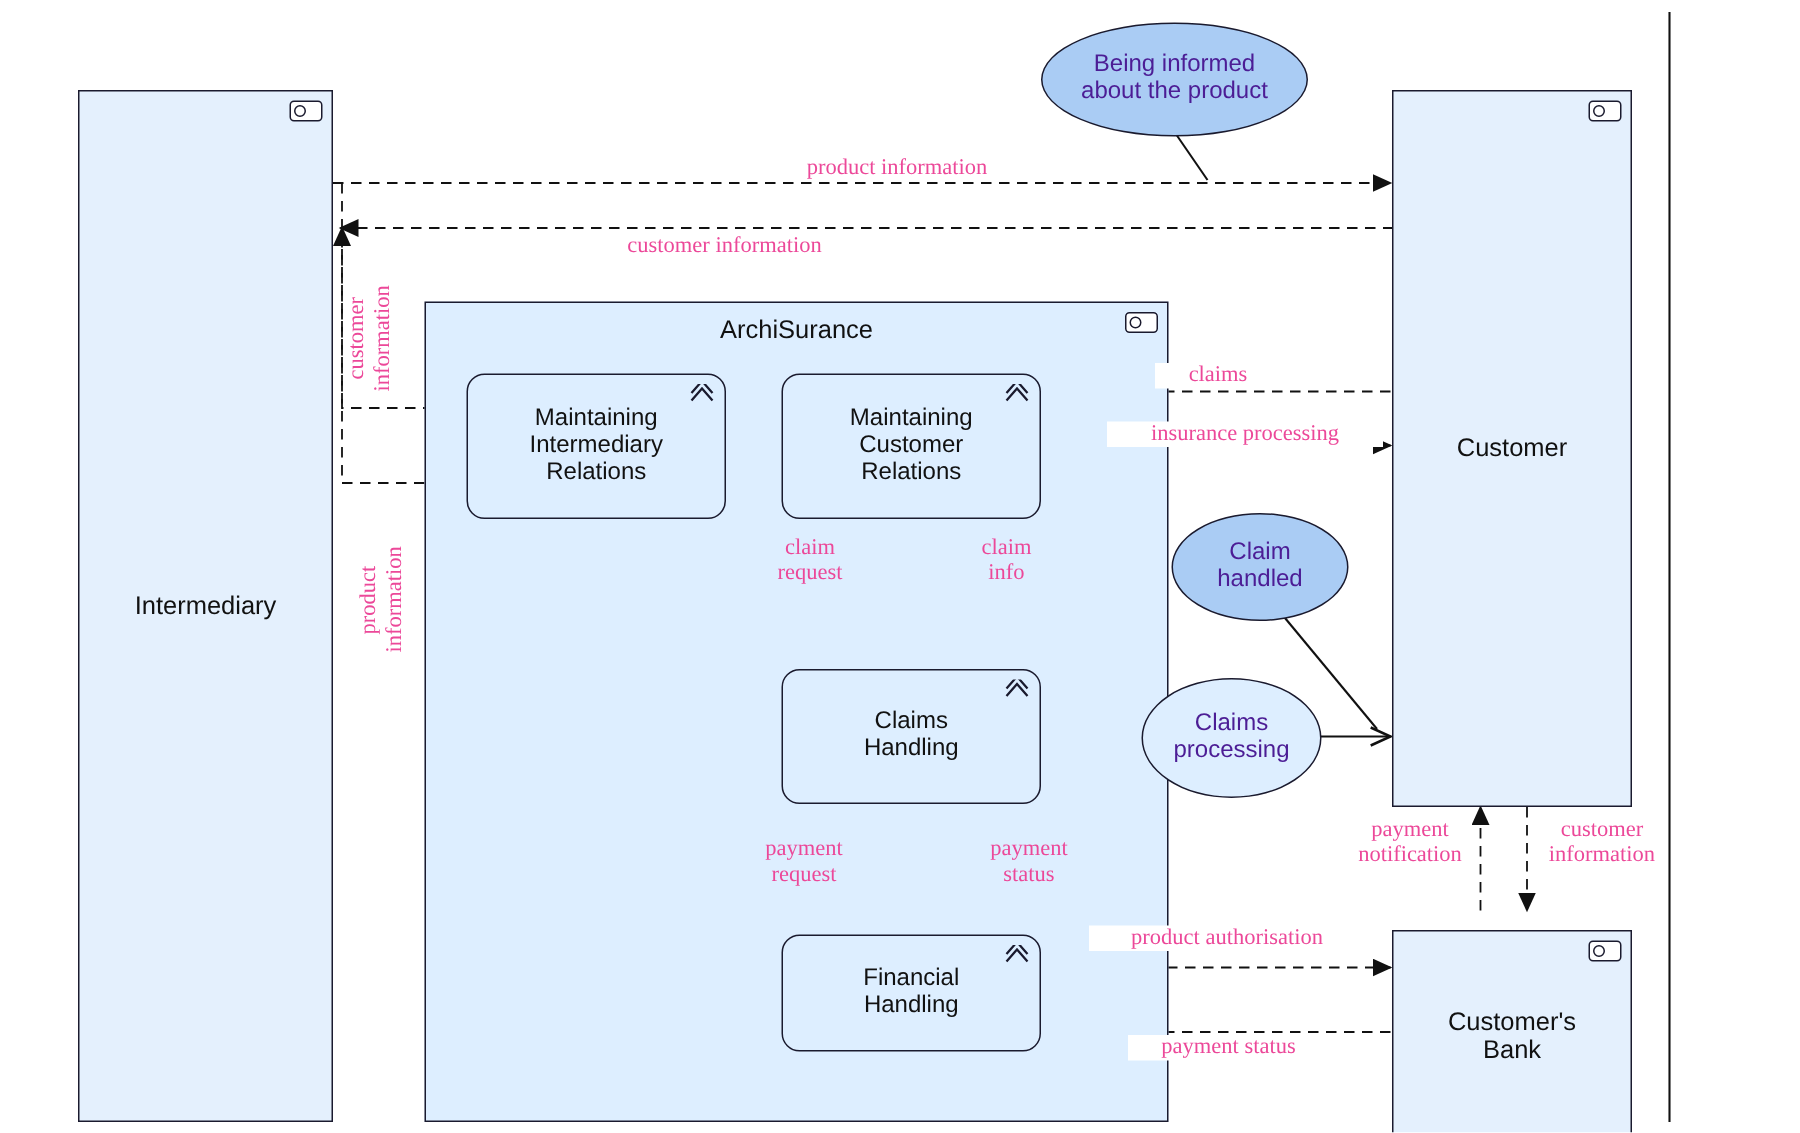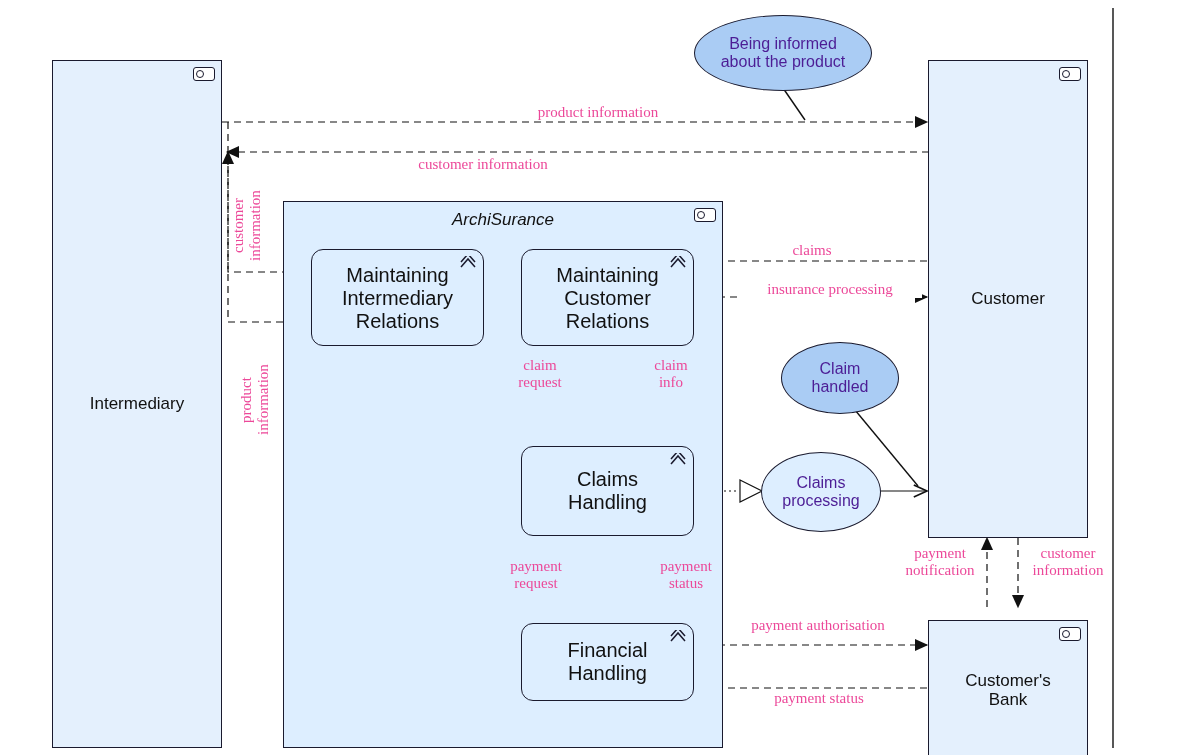--- a/index.html
+++ b/index.html
@@ -53,21 +53,21 @@
     top: 50%;
     transform: translateY(-50%);
   }
   .group-title {
     top: 8px;
     font-size: 17px;
   }
   .fn-label {
     top: 50%;
     transform: translateY(-50%);
-    font-size: 20px;
+    font-size: 16px;
   }
   .badge {
     position: absolute;
     right: 6px;
     top: 6px;
     width: 20px;
     height: 12px;
     border: 1px solid #1a1a2e;
     border-radius: 3px;
     background: #ffffff;
@@ -205,21 +205,21 @@
     <span class="badge"></span>
     <div class="node-label actor-label">Customer</div>
   </div>
 
   <div class="node actor-node" style="left:928px; top:620px; width:160px; height:141px;">
     <span class="badge"></span>
     <div class="node-label actor-label">Customer's
 Bank</div>
   </div>
 
-  <div class="node group-node" style="left:283px; top:201px; width:440px; height:547px;font-style:italic;">
+  <div class="node group-node" style="left:283px; top:201px; width:496px; height:547px;">
     <span class="badge"></span>
     <div class="node-label group-title">ArchiSurance</div>
   </div>
 
   <div class="node fn-node" style="left:311px; top:249px; width:173px; height:97px;">
     <svg class="chev" viewBox="0 0 18 14">
       <path d="M2,11 L9,3 L16,11" fill="none" stroke="#1a1a2e" stroke-width="1.5"></path>
       <path d="M2,6 L9,-2 L16,6" fill="none" stroke="#1a1a2e" stroke-width="1.5"></path>
     </svg>
     <div class="node-label fn-label">Maintaining
@@ -295,17 +295,17 @@
 
   <div class="edge-label nobg" style="left:638px; top:558px; width:92px;">payment
 status</div>
 
   <div class="edge-label nobg" style="left:888px; top:545px; width:100px;">payment
 notification</div>
 
   <div class="edge-label nobg" style="left:1018px; top:545px; width:96px;">customer
 information</div>
 
-  <div class="edge-label" style="left:726px; top:617px; width:180px;">payment authorisation</div>
+  <div class="edge-label" style="left:726px; top:617px; width:180px;">product authorisation</div>
 
   <div class="edge-label" style="left:752px; top:690px; width:130px;">payment status</div>
 
 </div>
 
 </body></html>

